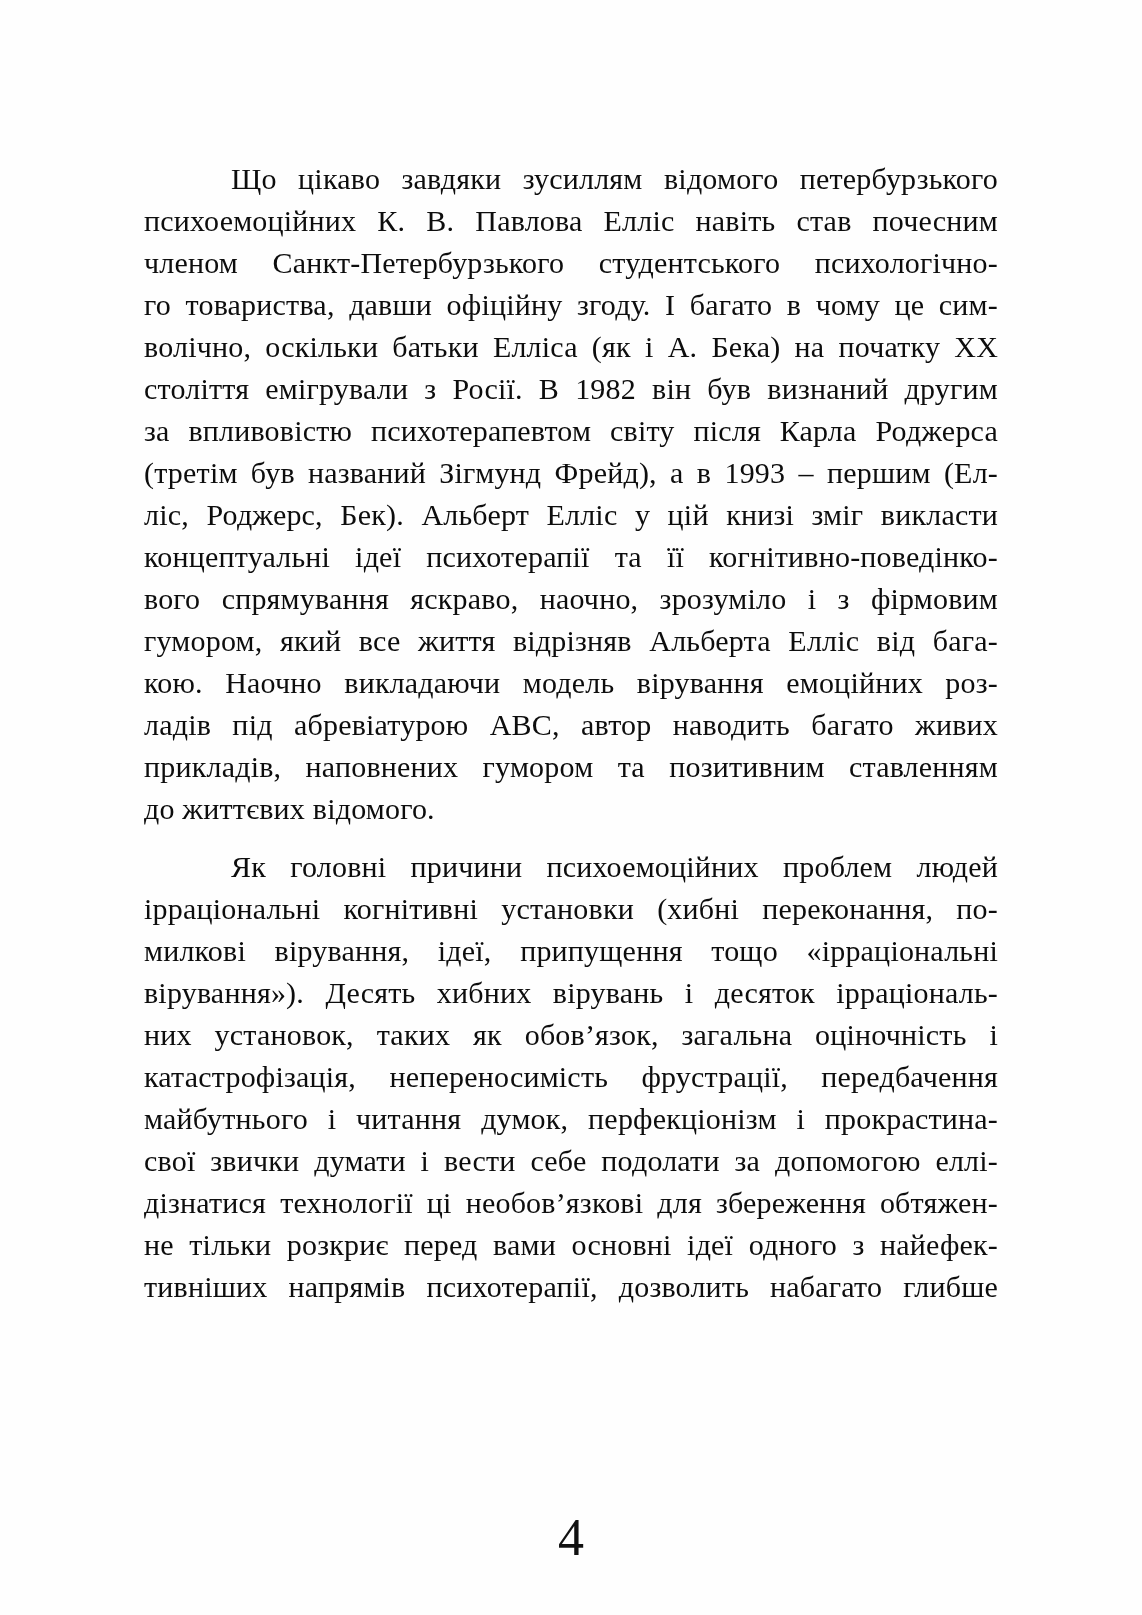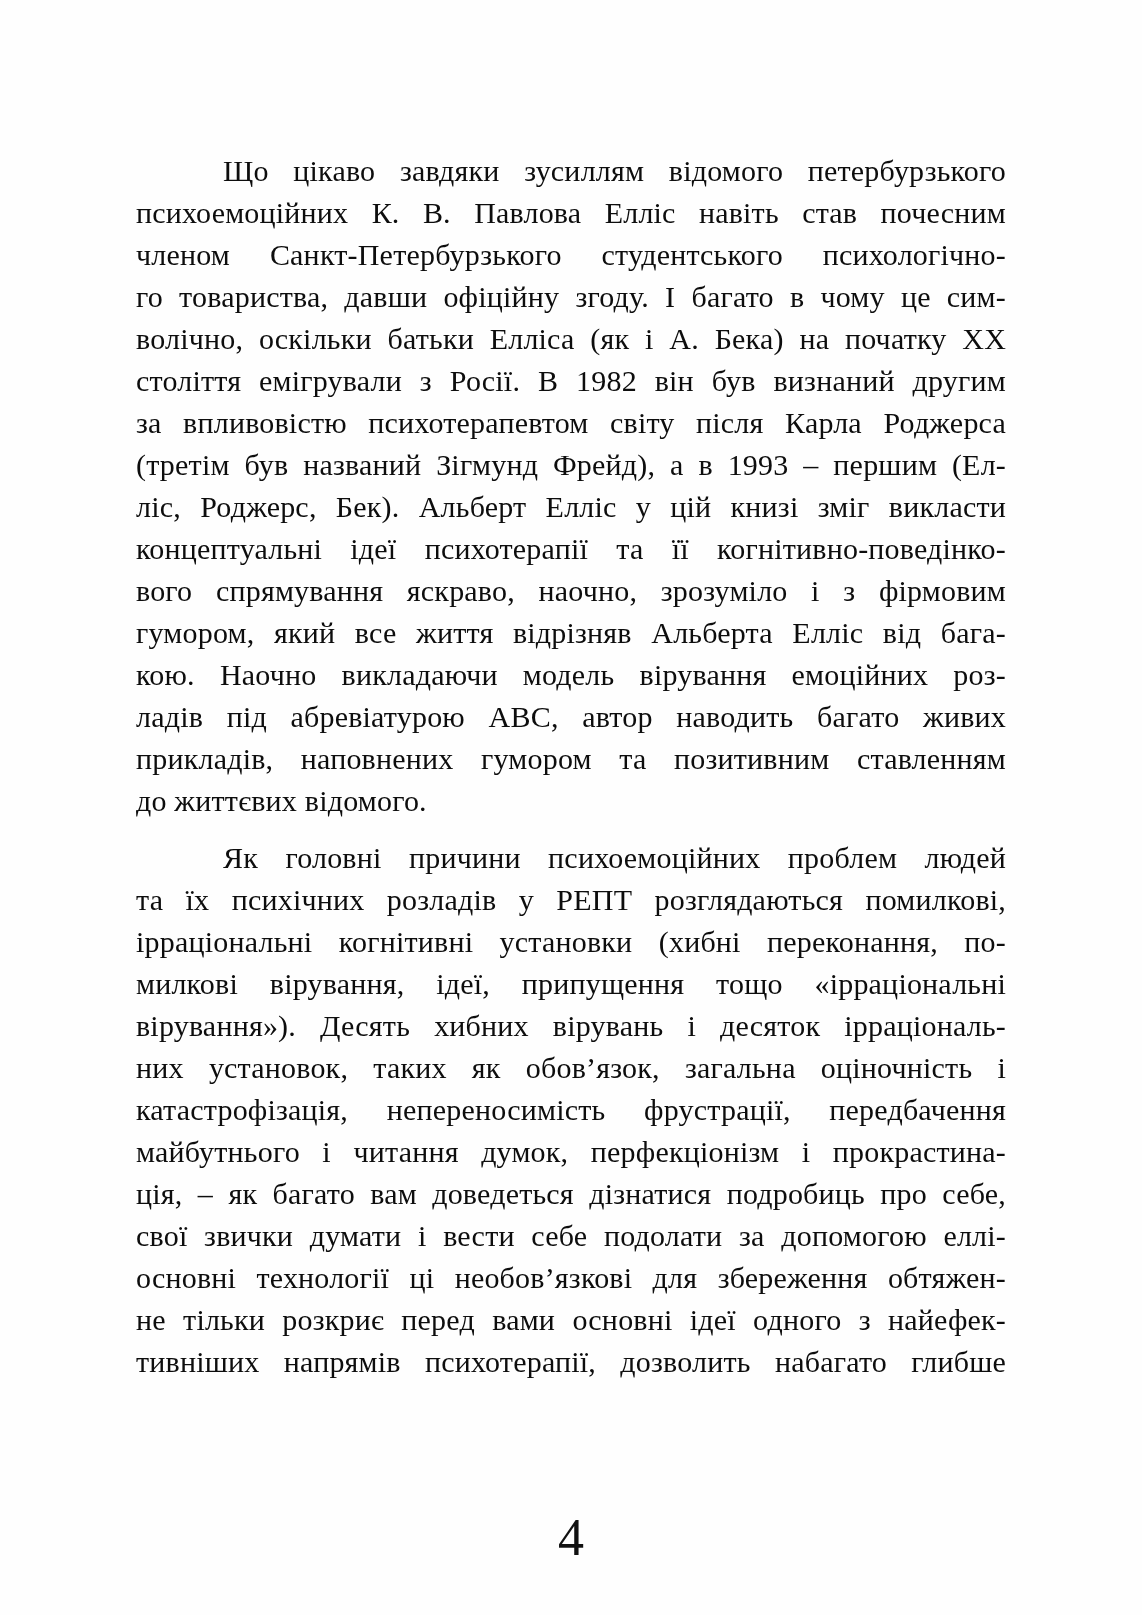--- a/index.html
+++ b/index.html
@@ -15,21 +15,21 @@
     overflow: hidden;
     font-family: "Liberation Serif", "DejaVu Serif", serif;
     color: #0d0d0d;
   }
   .textblock {
     position: absolute;
     left: 128px;
     top: 142px;
     width: 886px;
   }
-  .paragraph { margin: 8px; }
+  .paragraph { margin: 16px; }
   .paragraph + .paragraph { margin-top: 15px; }
   .line {
     font-size: 30px;
     line-height: 42px;
     text-align: justify;
     text-align-last: justify;
     white-space: normal;
     letter-spacing: 0.2px;
   }
   .line.indent { text-indent: 87px; }
@@ -65,30 +65,28 @@
       <div class="line">вого спрямування яскраво, наочно, зрозуміло і з фірмовим</div>
       <div class="line">гумором, який все життя відрізняв Альберта Елліс від бага-</div>
       <div class="line">кою. Наочно викладаючи модель вірування емоційних роз-</div>
       <div class="line">ладів під абревіатурою ABC, автор наводить багато живих</div>
       <div class="line">прикладів, наповнених гумором та позитивним ставленням</div>
       <div class="line para-last">до життєвих відомого.</div>
     </div>
 
     <div class="paragraph">
       <div class="line indent">Як головні причини психоемоційних проблем людей</div>
-      <div class="line">та їх психічних розладів у РЕПТ розглядаються помилкові,</div>
       <div class="line">ірраціональні когнітивні установки (хибні переконання, по-</div>
       <div class="line">милкові вірування, ідеї, припущення тощо «ірраціональні</div>
       <div class="line">вірування»). Десять хибних вірувань і десяток ірраціональ-</div>
       <div class="line">них установок, таких як обов’язок, загальна оціночність і</div>
       <div class="line">катастрофізація, непереносимість фрустрації, передбачення</div>
       <div class="line">майбутнього і читання думок, перфекціонізм і прокрастина-</div>
-      <div class="line">ція, – як багато вам доведеться дізнатися подробиць про себе,</div>
       <div class="line">свої звички думати і вести себе подолати за допомогою еллі-</div>
-      <div class="line">основні технології ці необов’язкові для збереження обтяжен-</div>
+      <div class="line">дізнатися технології ці необов’язкові для збереження обтяжен-</div>
       <div class="line">не тільки розкриє перед вами основні ідеї одного з найефек-</div>
       <div class="line">тивніших напрямів психотерапії, дозволить набагато глибше</div>
     </div>
 
   </div>
 
   <div class="pagenum">4</div>
 </div>
 
 </body></html>

